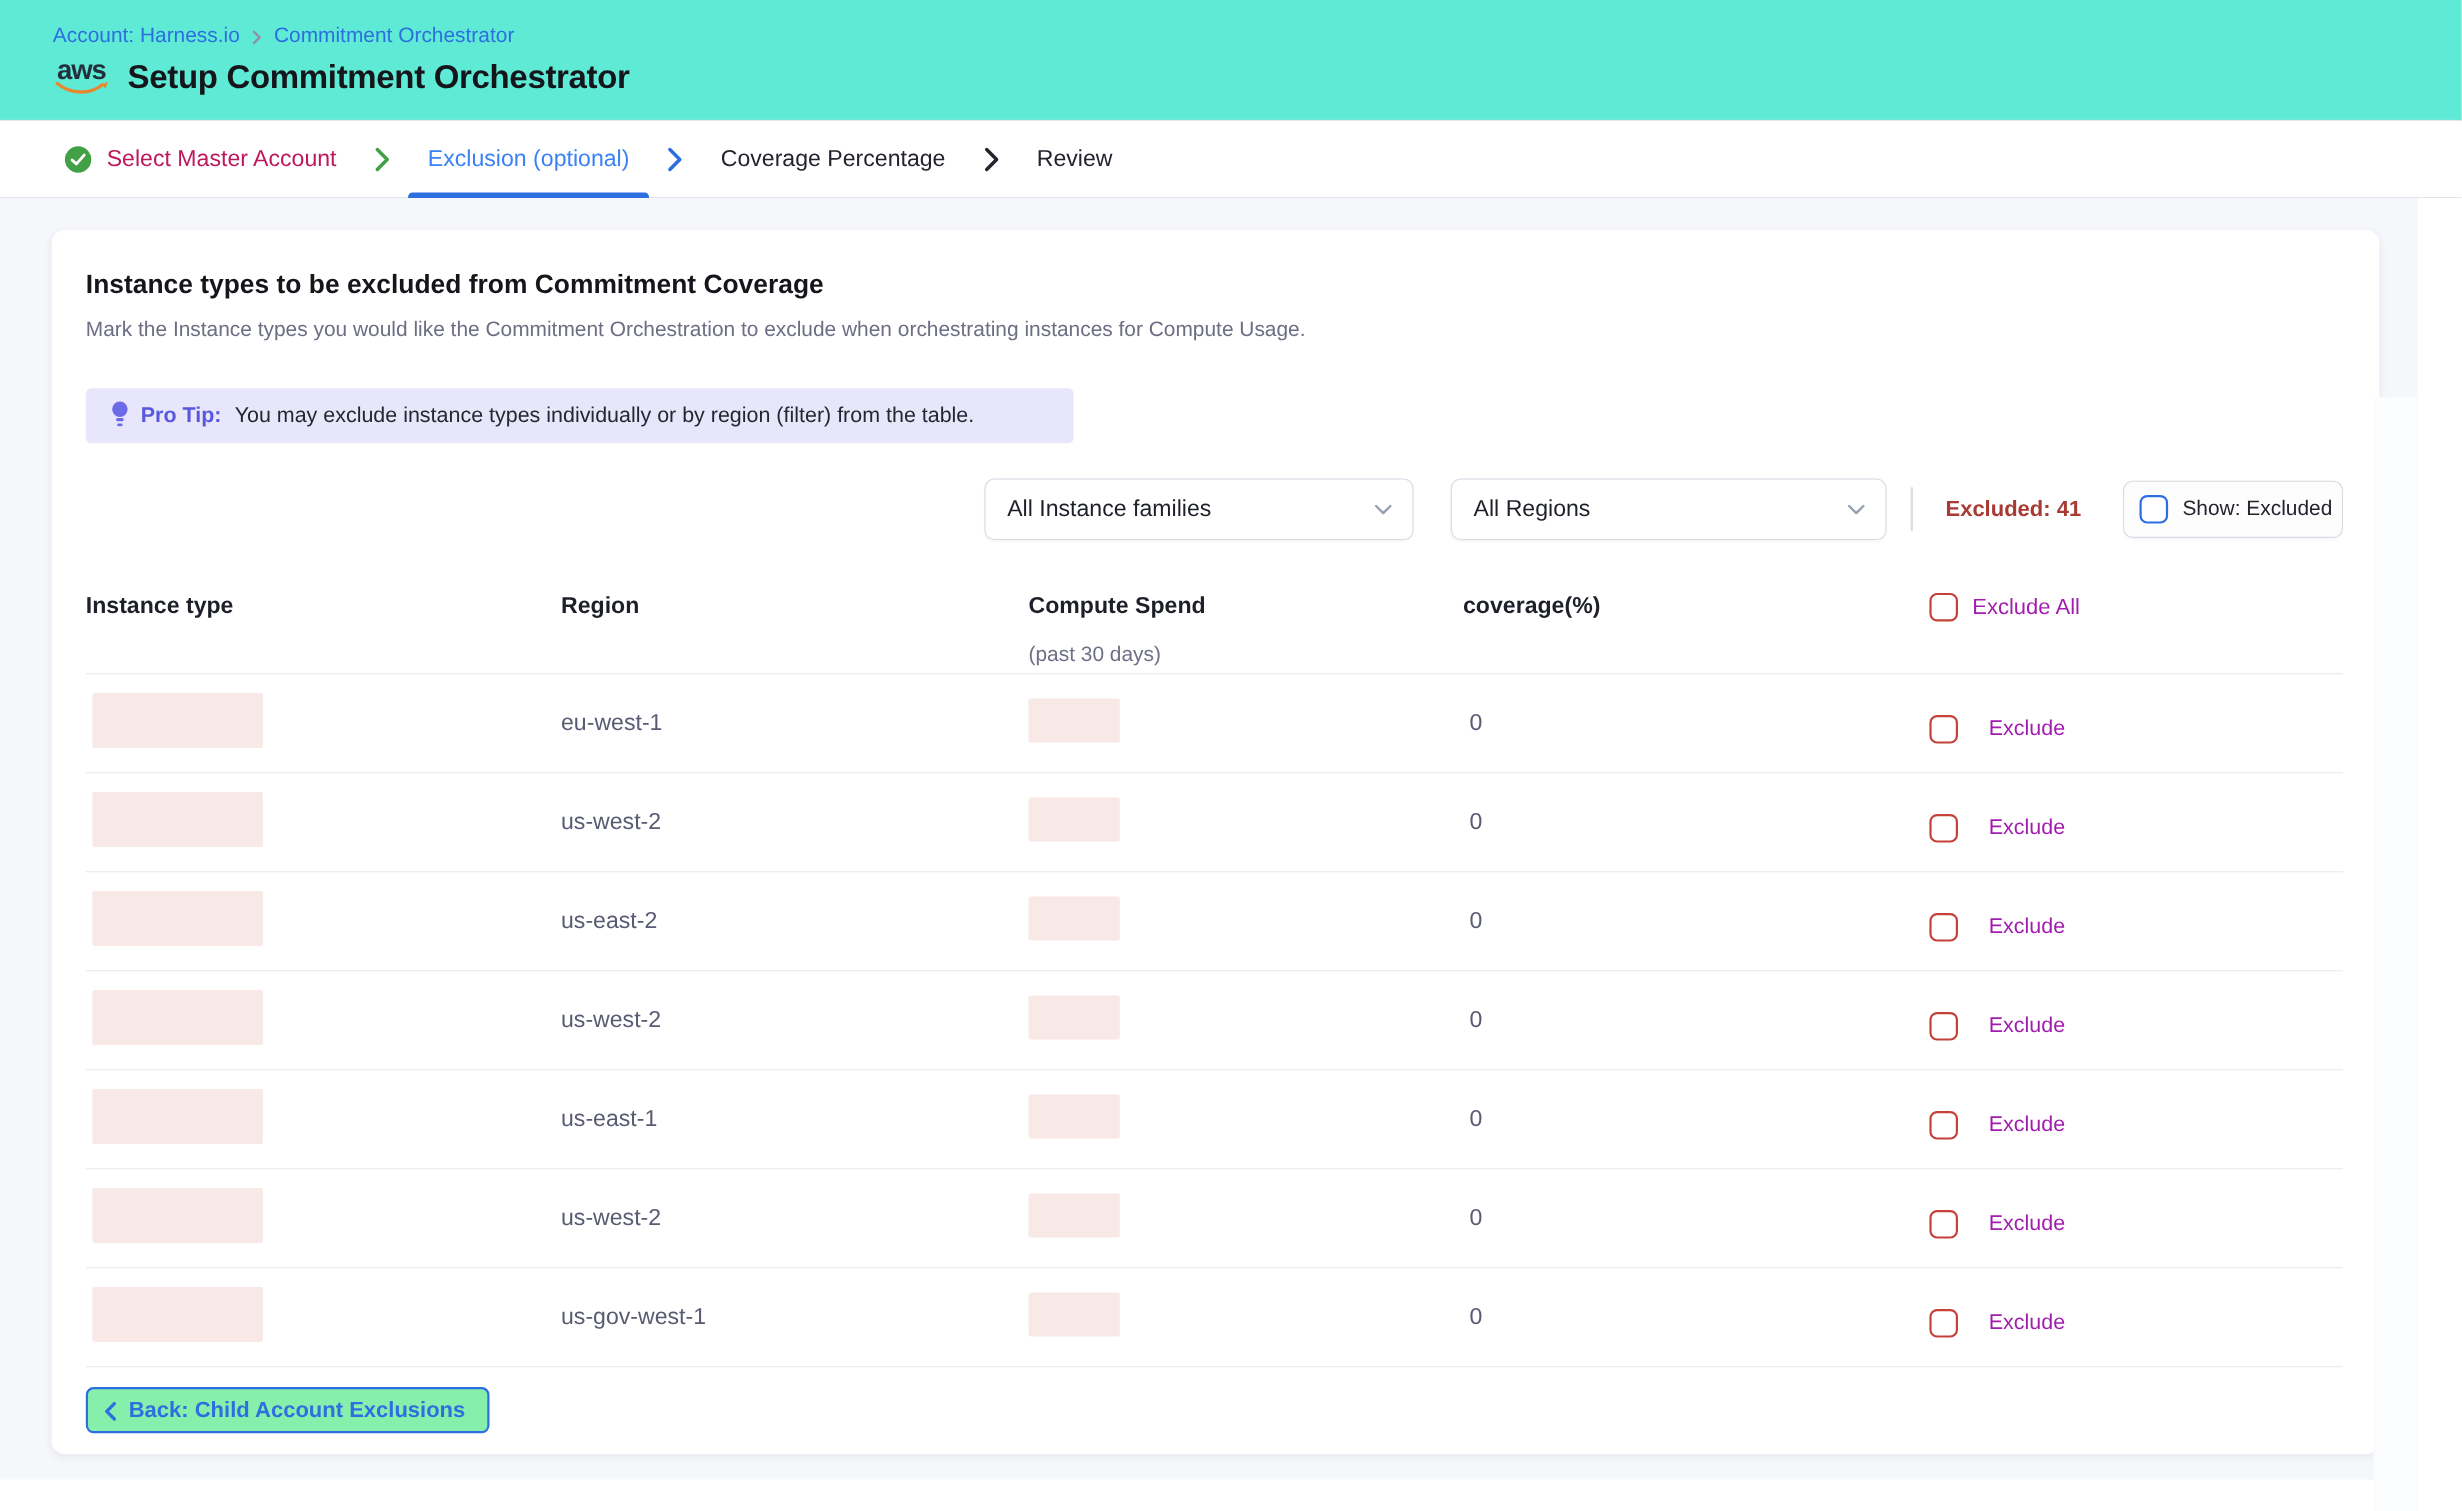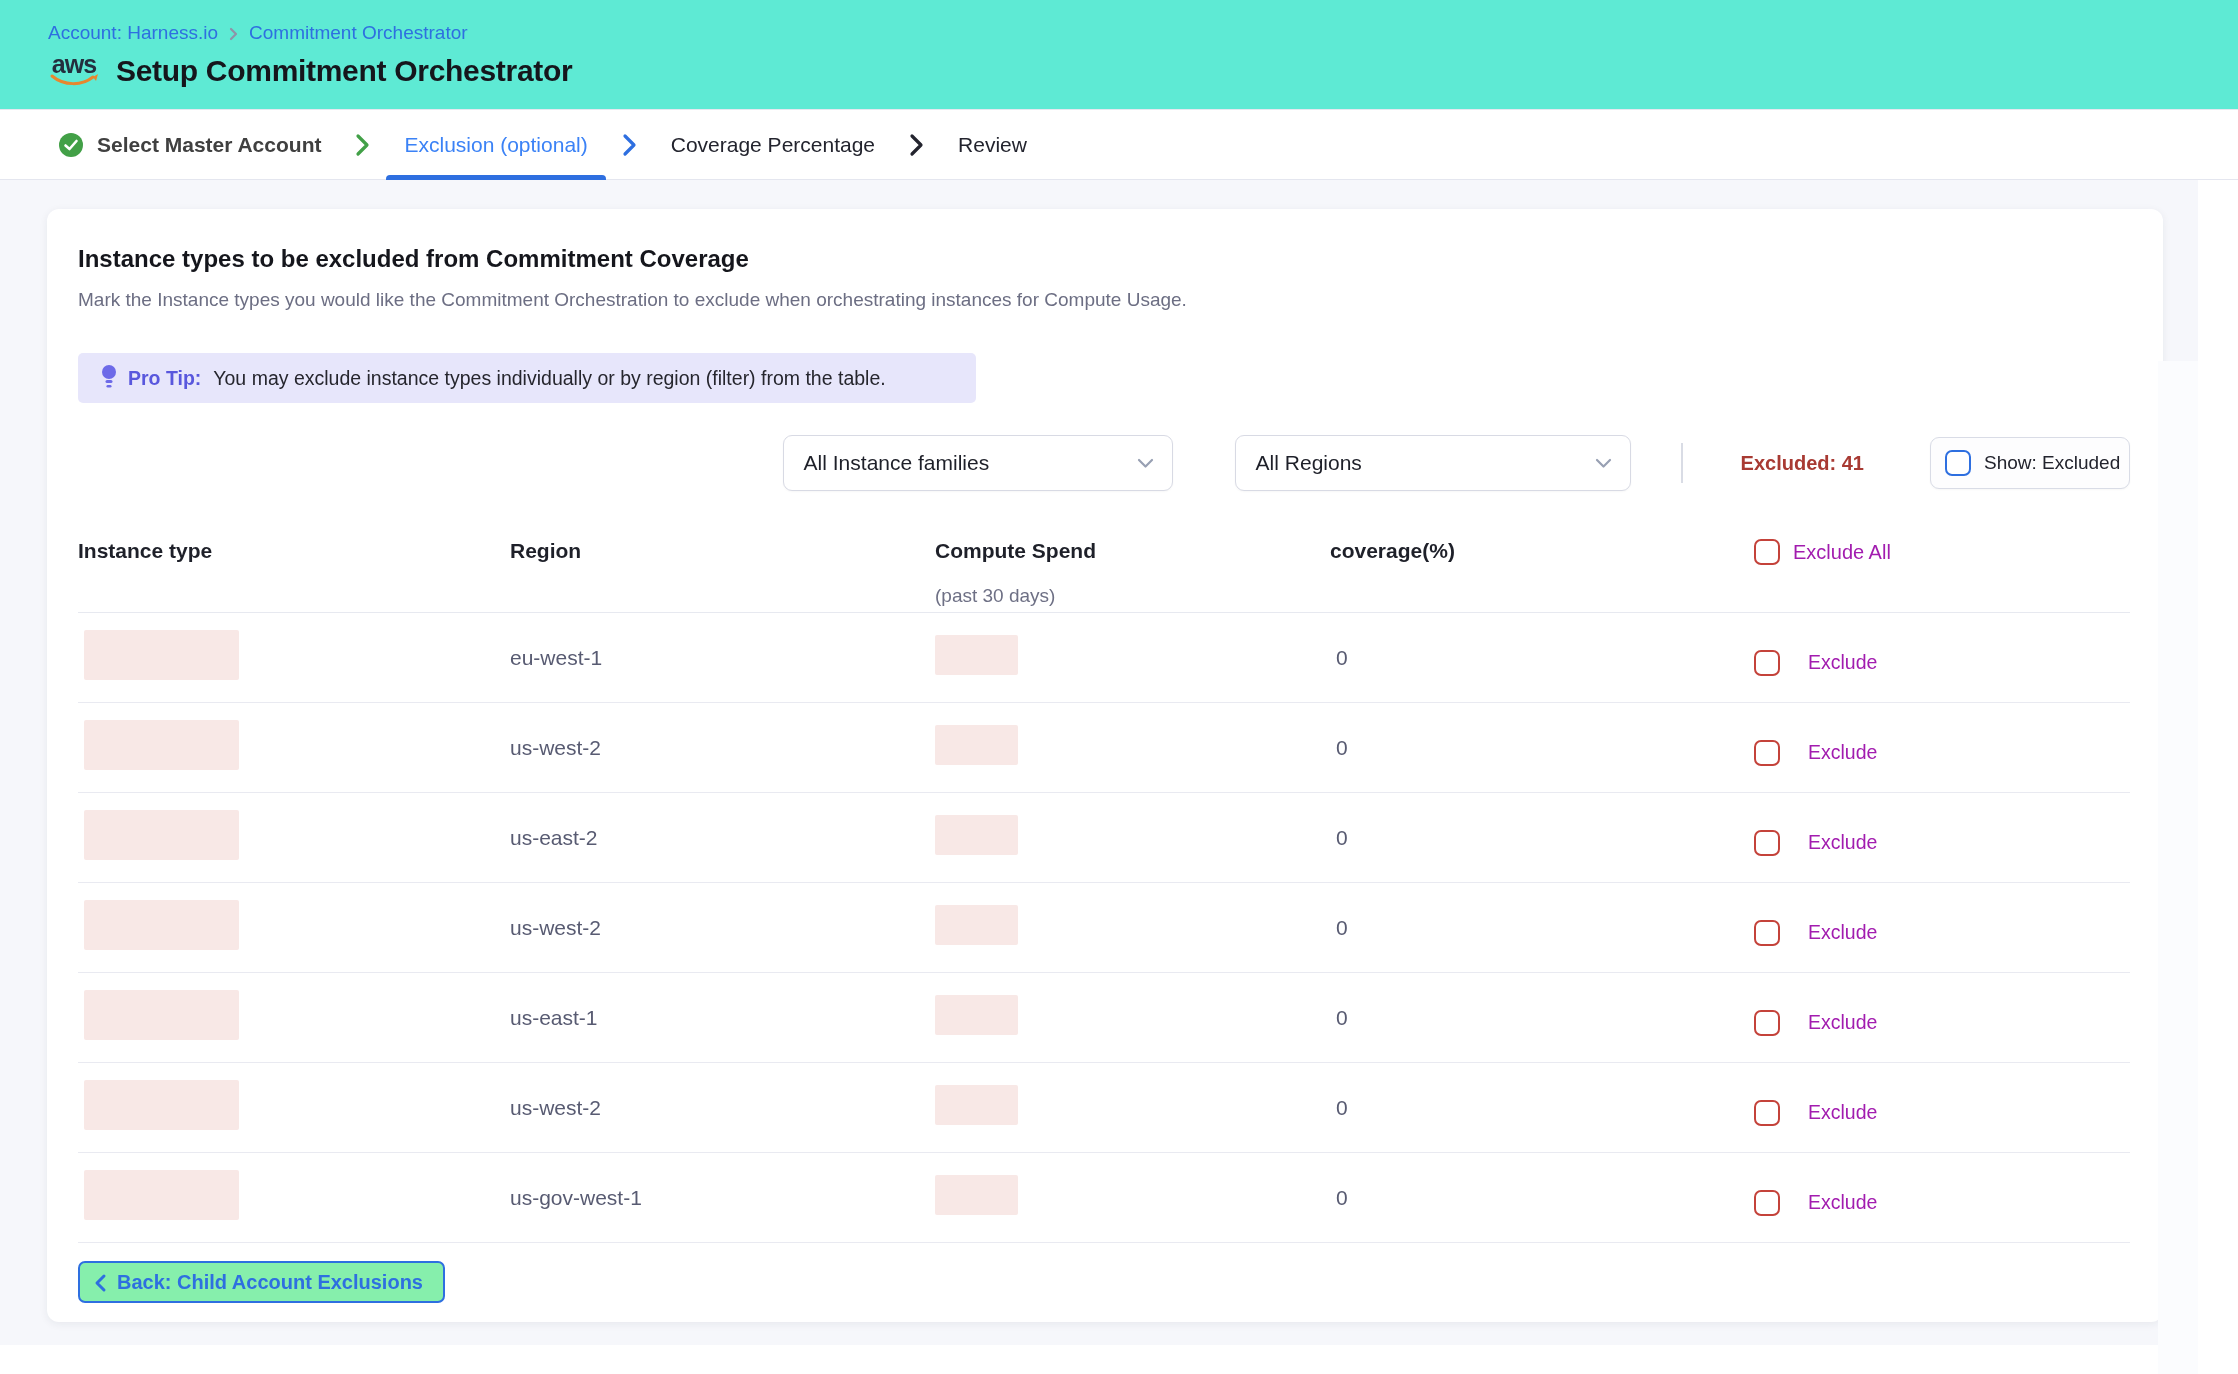--- a/index.html
+++ b/index.html
@@ -18,21 +18,21 @@
   .title-row { display:flex; align-items:center; gap:16px; padding:10px 0 0 48px; }
   .aws-logo { display:flex; flex-direction:column; align-items:center; width:52px; }
   .aws-word { font-weight:700; font-size:25px; letter-spacing:-1px; color:#232f3e; line-height:0.85; }
   .aws-smile { margin-top:-2px; }
   h1 { margin:0; font-size:30px; font-weight:700; color:#15161c; letter-spacing:-0.3px; }
 
   
   .stepper { display:flex; align-items:center; gap:34px; height:70px; padding-left:58px;
              background:#fff; border-bottom:1px solid #e4e6ef; position:relative; }
   .step { display:flex; align-items:center; gap:13px; height:100%; position:relative; font-size:21px; cursor:pointer; }
-  .step.completed { color:#404040;font-weight:bold; }
+  .step.completed { color:#be185d; }
   .step.active   { color:#3b82f6; }
   .step.upcoming { color:#23242e; }
   .step-check { display:inline-flex; }
   .active-underline { position:absolute; left:-18px; right:-18px; bottom:-1px; height:5px;
                       background:#2e6fe0; border-radius:4px 4px 0 0; }
   .step-sep { display:inline-flex; margin-top:1px; }
   .sep-green { color:#42a047; } .sep-blue { color:#2e6fe0; } .sep-dark { color:#23242e; }
 
   
   .main { background:#f6f7fb; width:2198px; height:1165px; position:relative; }
@@ -44,21 +44,21 @@
           padding:36px 33px 0 31px; }
   .card h2 { margin:0; font-size:24px; font-weight:700; color:#15161c; }
   .card .sub { margin:16px 0 0 0; font-size:19px; color:#6c6e83; }
 
   .protip { margin-top:42px; width:898px; height:50px; background:#e7e6fb; border-radius:5px;
             display:flex; align-items:center; gap:10px; padding:0 18px 0 22px; font-size:19.5px; color:#26262e; }
   .bulb { display:inline-flex; margin-top:-2px; }
   .protip-label { color:#5957dd; font-weight:700; margin-right:2px; }
 
   
-  .filters { margin-top:32px; display:flex; align-items:center; justify-content:flex-end;gap:28px; }
+  .filters { margin-top:32px; display:flex; align-items:center; justify-content:flex-end; }
   .select { height:56px; background:#fff; border:1px solid #d8dae4; border-radius:9px;
             display:flex; align-items:center; justify-content:space-between;
             padding:0 18px 0 20px; font-size:21px; color:#1e2029; cursor:pointer;
             box-shadow:0 1px 2px rgba(40,41,61,0.04); }
   .select.families { width:390px; }
   .select.regions  { width:396px; margin-left:34px; }
   .chev { display:inline-flex; color:#98a0b3; }
   .vdiv { width:2px; height:40px; background:#d9dce5; margin:0 0 0 22px; }
   .excluded-count { margin-left:30px; font-size:20px; font-weight:700; color:#a83a33; white-space:nowrap; }
   .show-excluded { margin-left:38px; width:200px; height:52px; border:1px solid #d9dce6; border-radius:9px;

